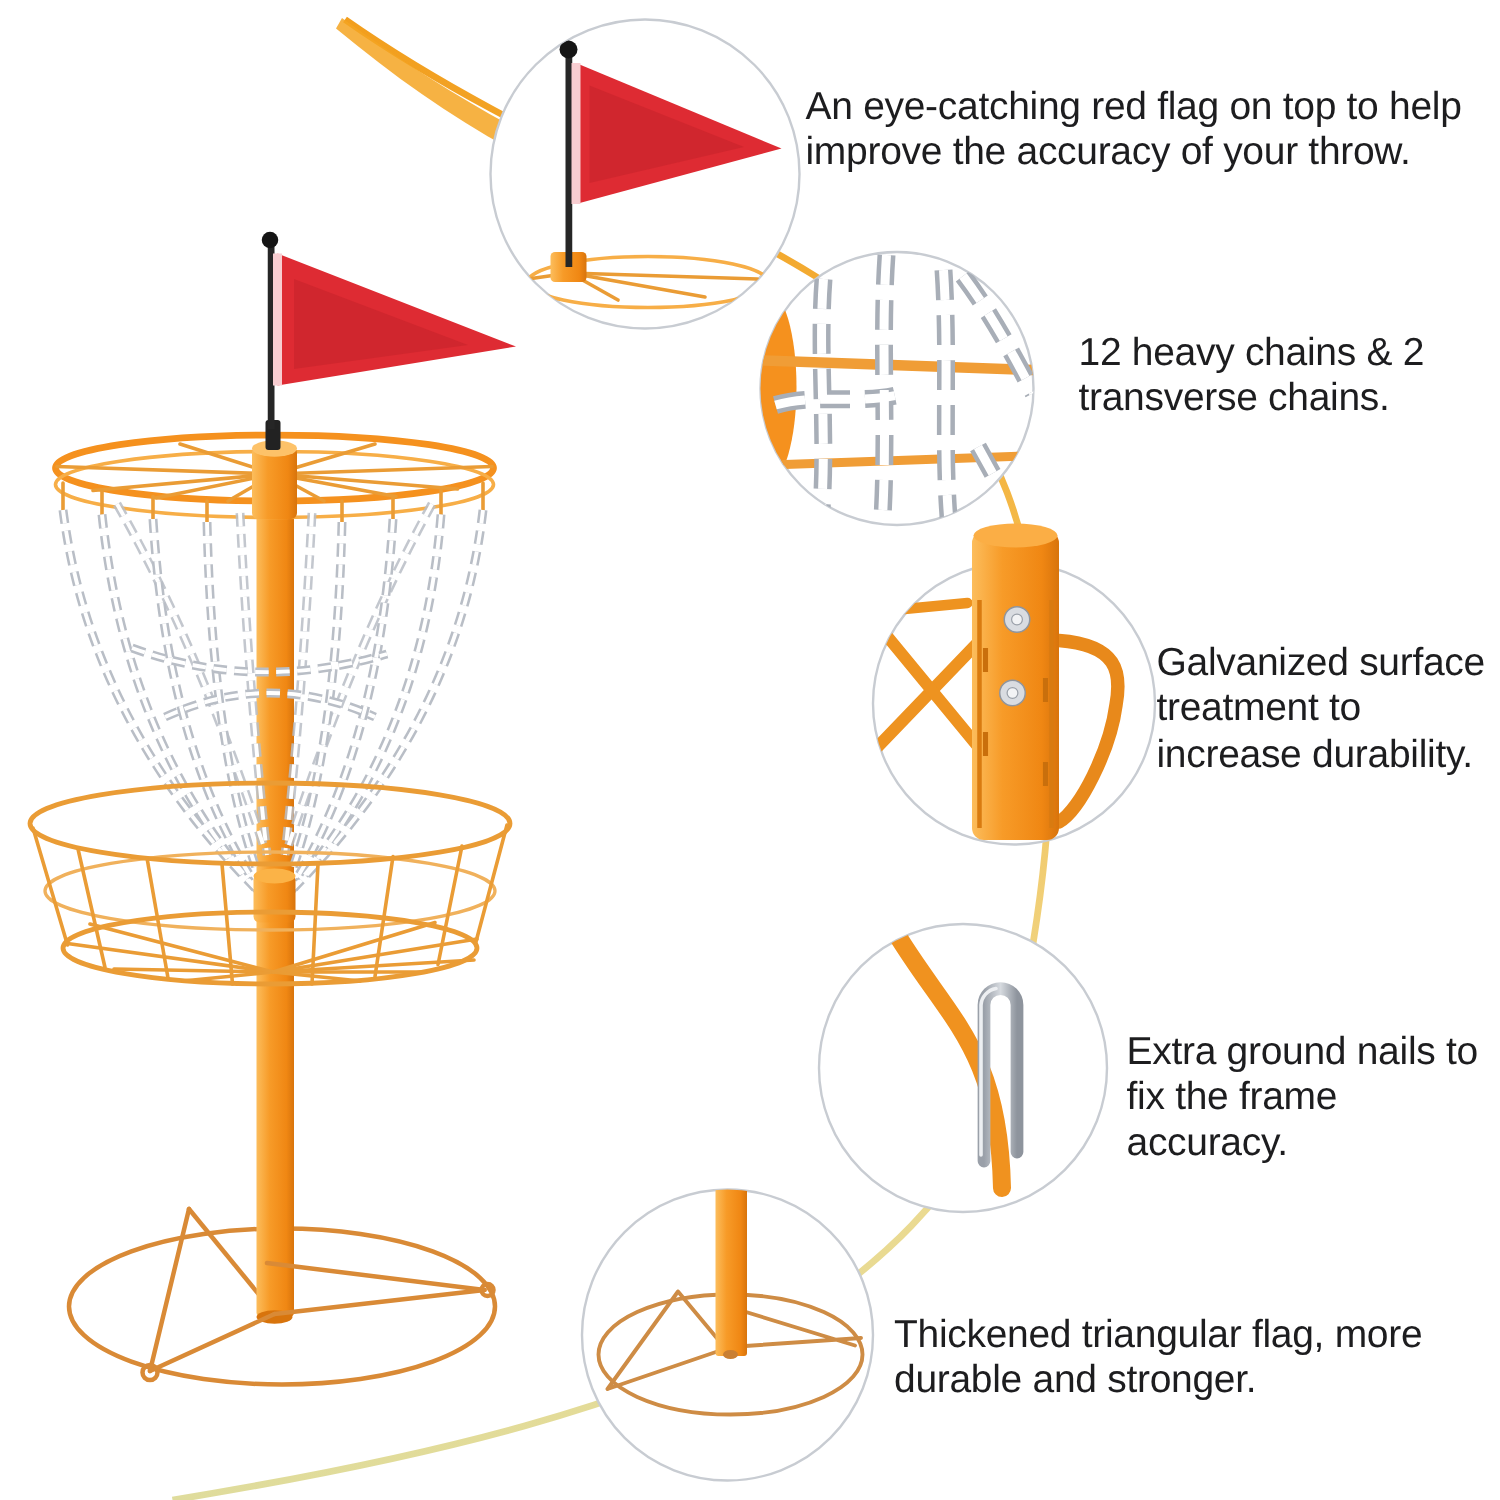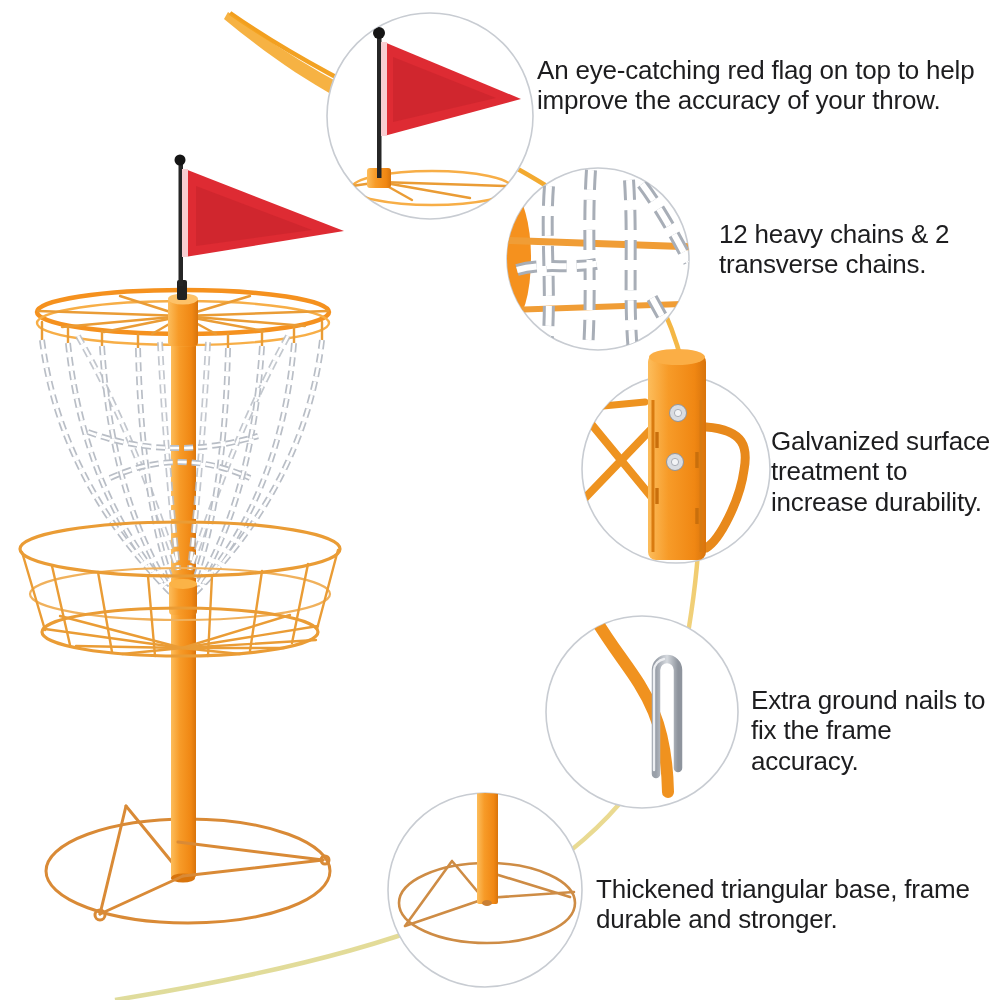--- a/index.html
+++ b/index.html
@@ -327,15 +327,15 @@
       <rect x="477" y="790" width="21" height="114" rx="2" fill="url(#poleG)"></rect>
       <ellipse cx="487" cy="903" rx="5" ry="3" fill="#C97F33"></ellipse>
     </g>
   </g>
 </svg>
 
 <div class="note note-flag">An eye-catching red flag on top to help improve the accuracy of your throw.</div>
 <div class="note note-chains">12 heavy chains &amp; 2 transverse chains.</div>
 <div class="note note-pole">Galvanized surface treatment to increase durability.</div>
 <div class="note note-nails">Extra ground nails to fix the frame accuracy.</div>
-<div class="note note-base">Thickened triangular base, frame durable and stronger.</div>
+<div class="note note-base">Thickened triangular flag, more durable and stronger.</div>
 
 </div>
 
 </body></html>

